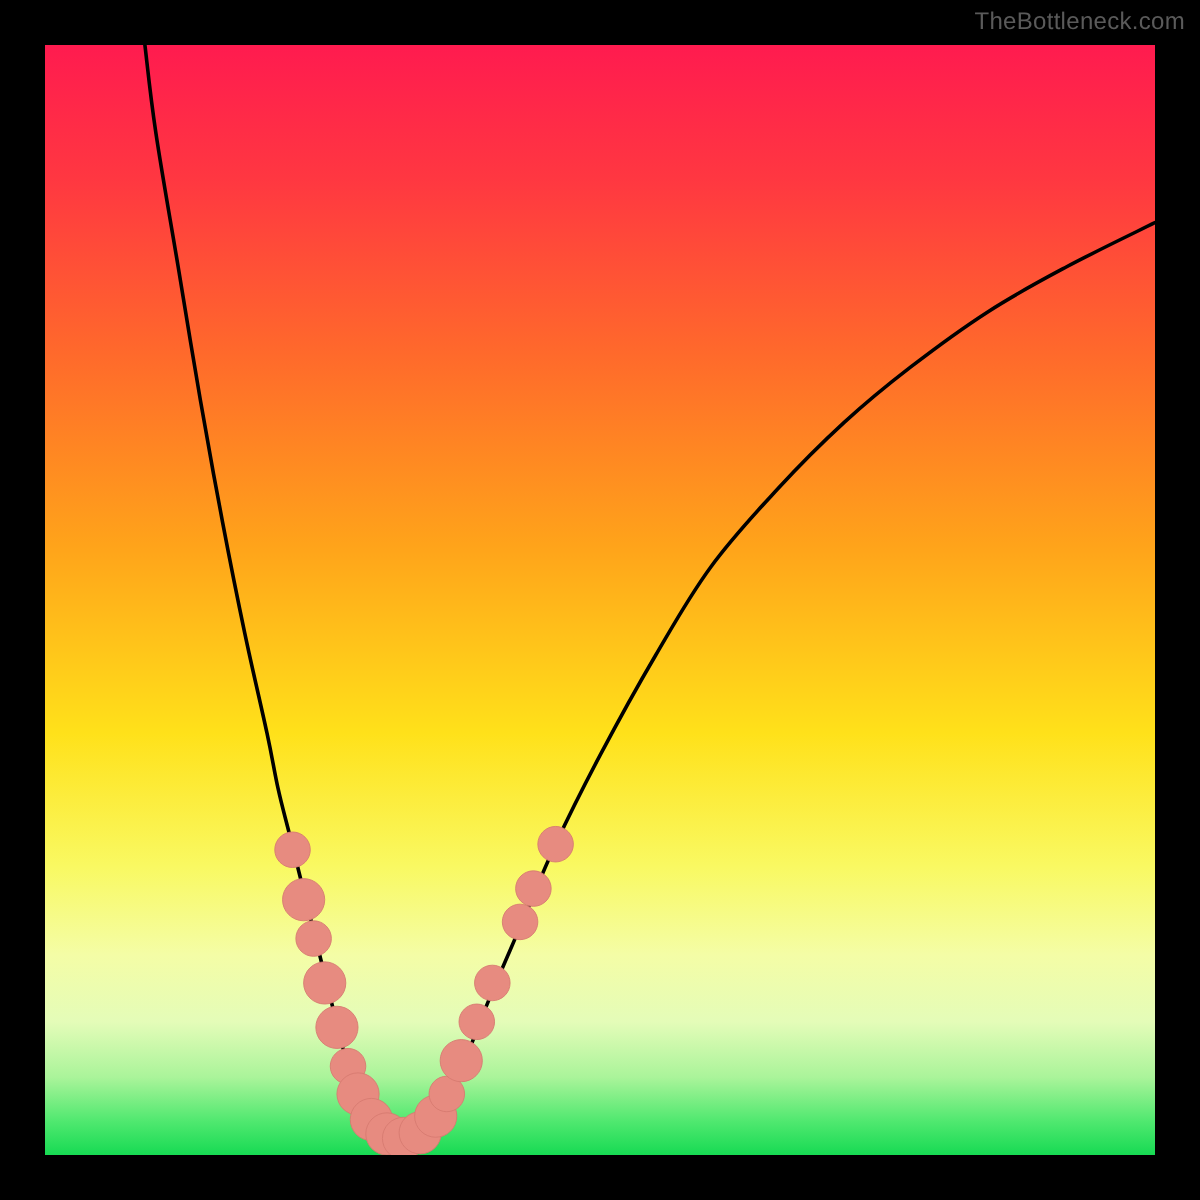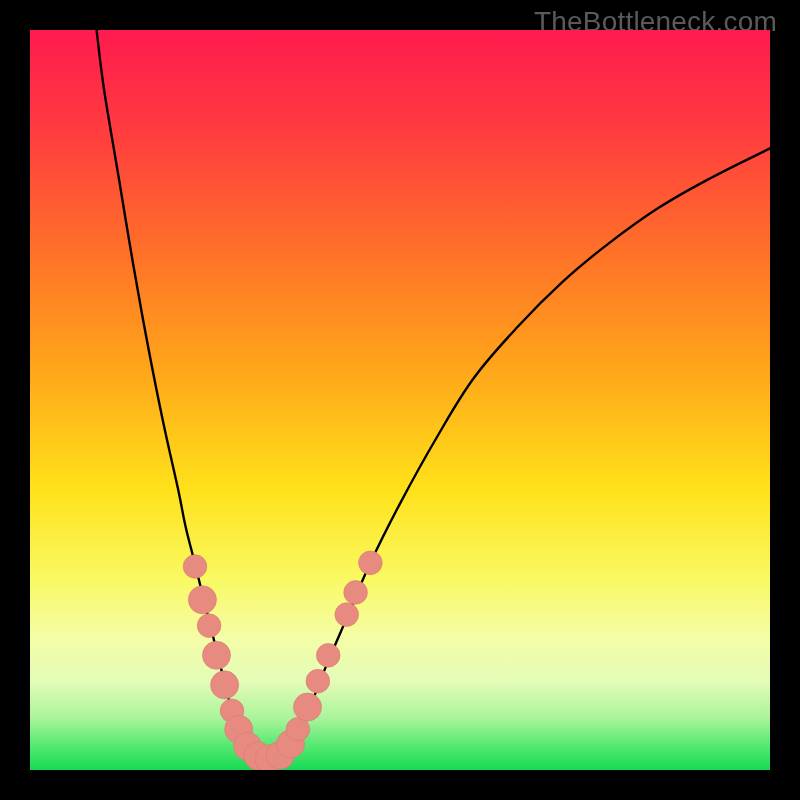--- a/index.html
+++ b/index.html
@@ -13,23 +13,23 @@
   .plot-area {
     position: absolute;
     left: 30px;
     top: 30px;
     width: 740px;
     height: 740px;
   }
   .watermark {
     position: absolute;
     top: 6px;
-    right: 23px;
+    right: 10px;
     font-family: Arial, Helvetica, sans-serif;
-    font-size: 28px;
+    font-size: 16px;
     color: #5a5a5a;
     letter-spacing: 0.2px;
     font-weight: 500;
   }
   svg { display: block; }
 </style>
 </head>
 <body>
 
 <div class="stage">

